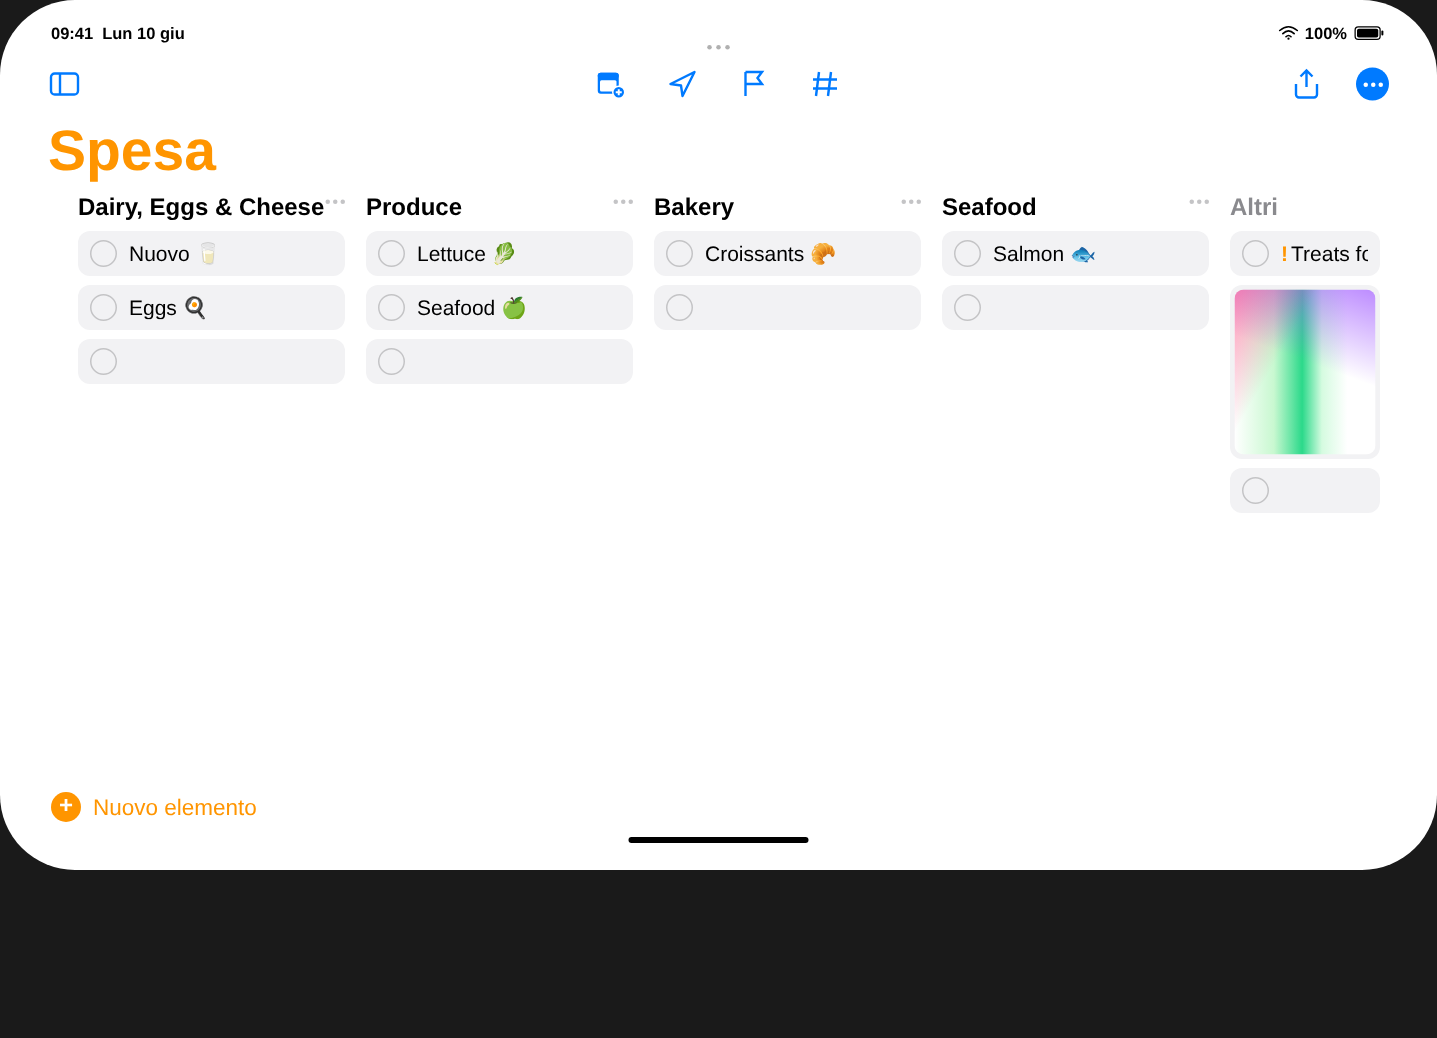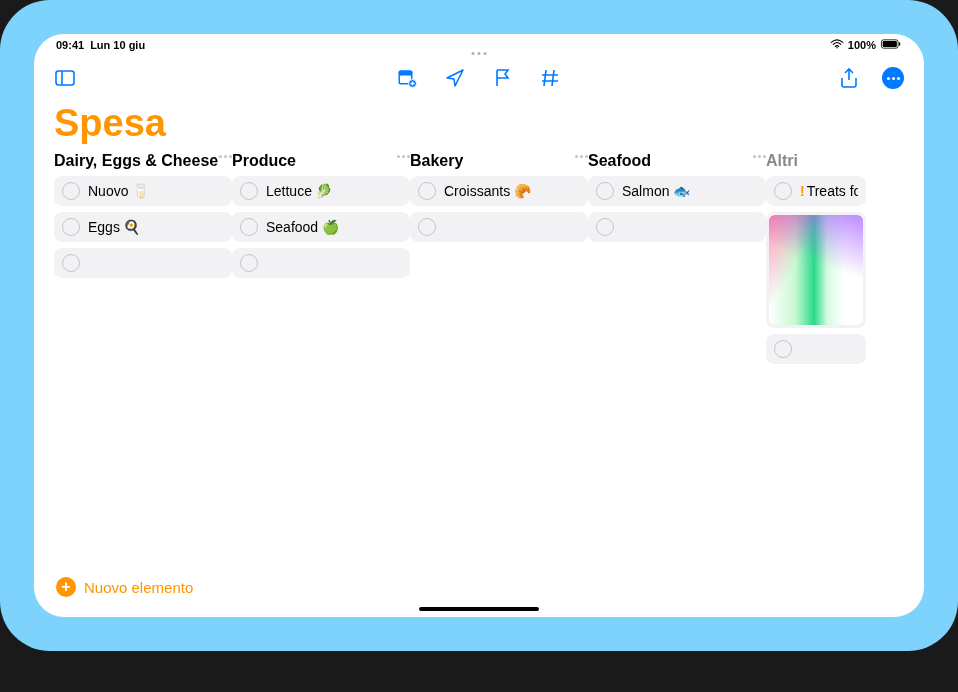--- a/index.html
+++ b/index.html
@@ -9,24 +9,24 @@
     display: flex;
     justify-content: center;
     align-items: flex-start;
     padding: 0;
     width: 958px;
     height: 692px;
     overflow: hidden;
   }
   .device-frame {
     width: 958px;
-    height: 651px;
-    background: #7dd3fc;
+    height: 580px;
+    background: #ffffff;
     border-radius: 50px;
-    padding: 34px;
+    padding: 12px;
     position: relative;
   }
   .screen {
     width: 100%;
     height: 100%;
     background: #fff;
     border-radius: 30px;
     overflow: hidden;
     position: relative;
     display: flex;
@@ -83,21 +83,23 @@
     padding: 2px 20px 6px 20px;
   }
   .columns-wrap {
     flex:1;
     overflow-x:auto;
     overflow-y:hidden;
     padding: 0 0 0 20px;
   }
   .columns {
     display:flex;
+    gap:14px;
     height:100%;
+    margin-left:20px;
   }
   .column {
     width: 178px;
     flex: 0 0 178px;
     display:flex;
     flex-direction:column;
   }
   .column.partial { width:100px; flex:0 0 100px; }
   .col-head {
     display:flex;

